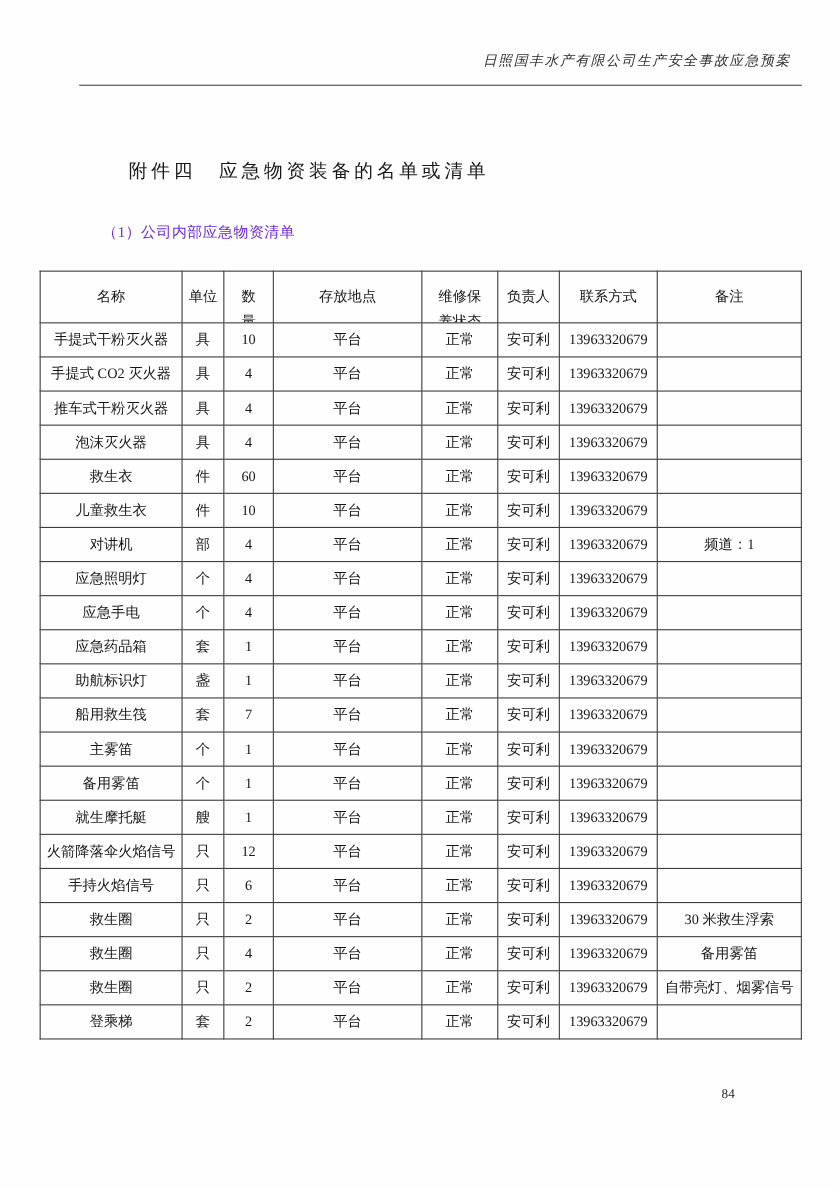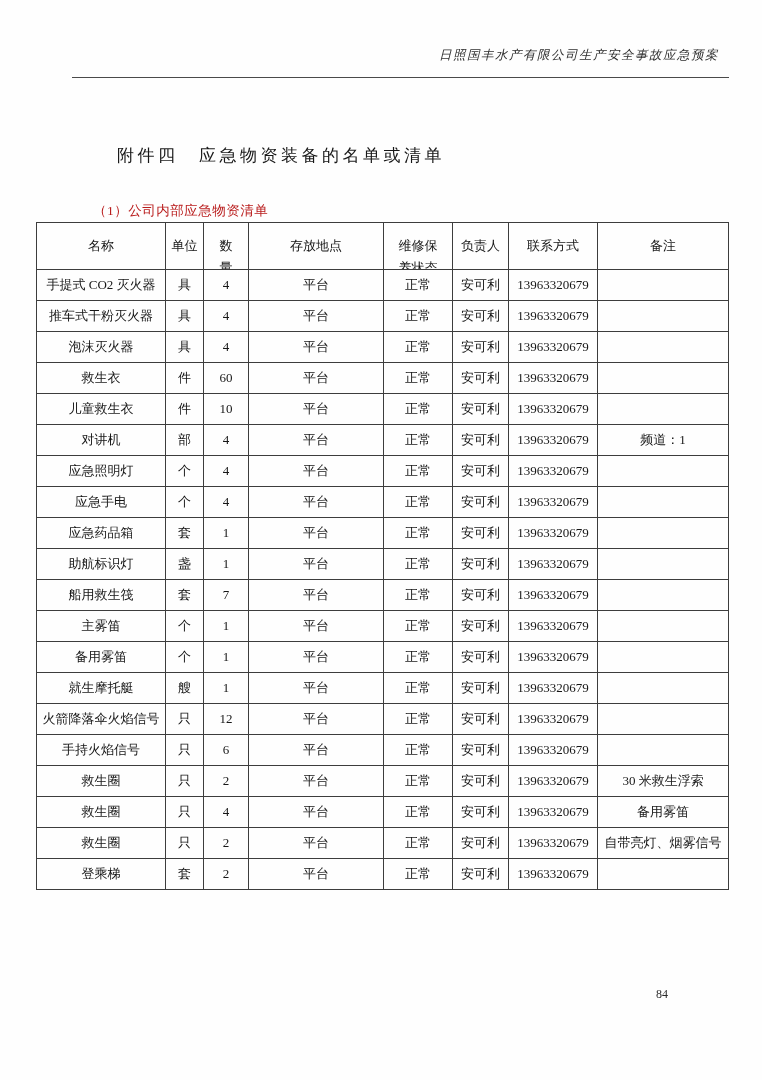--- a/index.html
+++ b/index.html
@@ -44,26 +44,26 @@
     letter-spacing: 3.5px;
     color: #171717;
     white-space: nowrap;
   }
   .doc-subtitle {
     position: absolute;
     top: 202px;
     left: 93px;
     font-size: 13.5px;
     letter-spacing: 0.5px;
-    color: #b91c1c;
+    color: #6d28d9;
     white-space: nowrap;
   }
   table.supplies {
     position: absolute;
-    top: 222px;
+    top: 246px;
     left: 36px;
     width: 692px;
     border-collapse: collapse;
     table-layout: fixed;
     font-size: 13px;
     color: #161616;
   }
   table.supplies th,
   table.supplies td {
     border: 1px solid #3d3d3d;
@@ -158,20 +158,30 @@
         <th>
             <div class="hwrap"><span>联系方式</span></div>
           </th>
         <th>
             <div class="hwrap"><span>备注</span></div>
           </th>
       </tr>
     </thead>
     <tbody>
         <tr>
+    <td>手提式干粉灭火器</td>
+    <td>具</td>
+    <td>10</td>
+    <td>平台</td>
+    <td>正常</td>
+    <td>安可利</td>
+    <td>13963320679</td>
+    <td></td>
+  </tr>
+        <tr>
     <td>手提式 CO2 灭火器</td>
     <td>具</td>
     <td>4</td>
     <td>平台</td>
     <td>正常</td>
     <td>安可利</td>
     <td>13963320679</td>
     <td></td>
   </tr>
         <tr>

